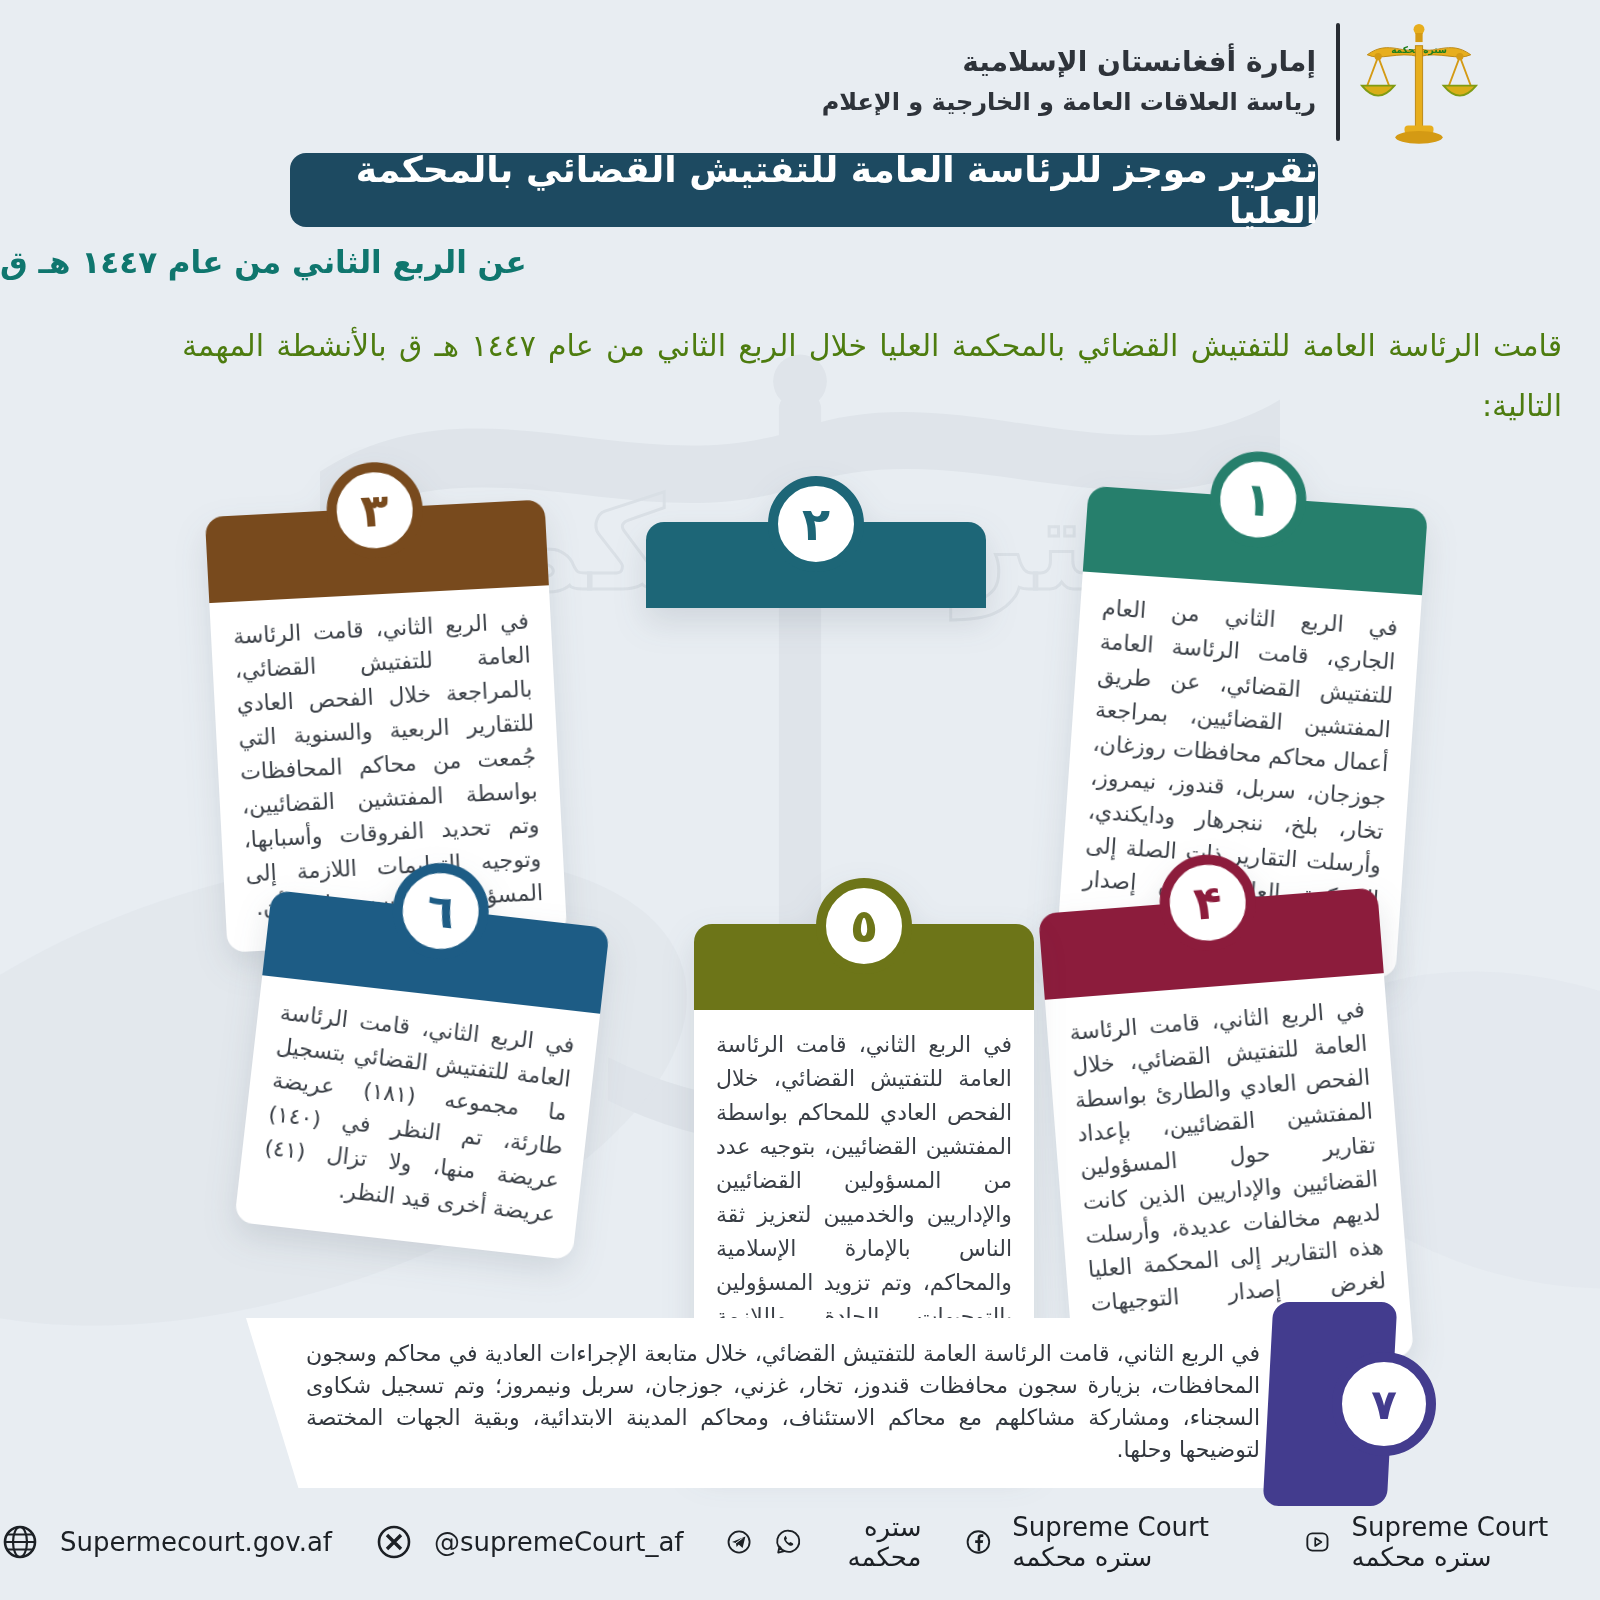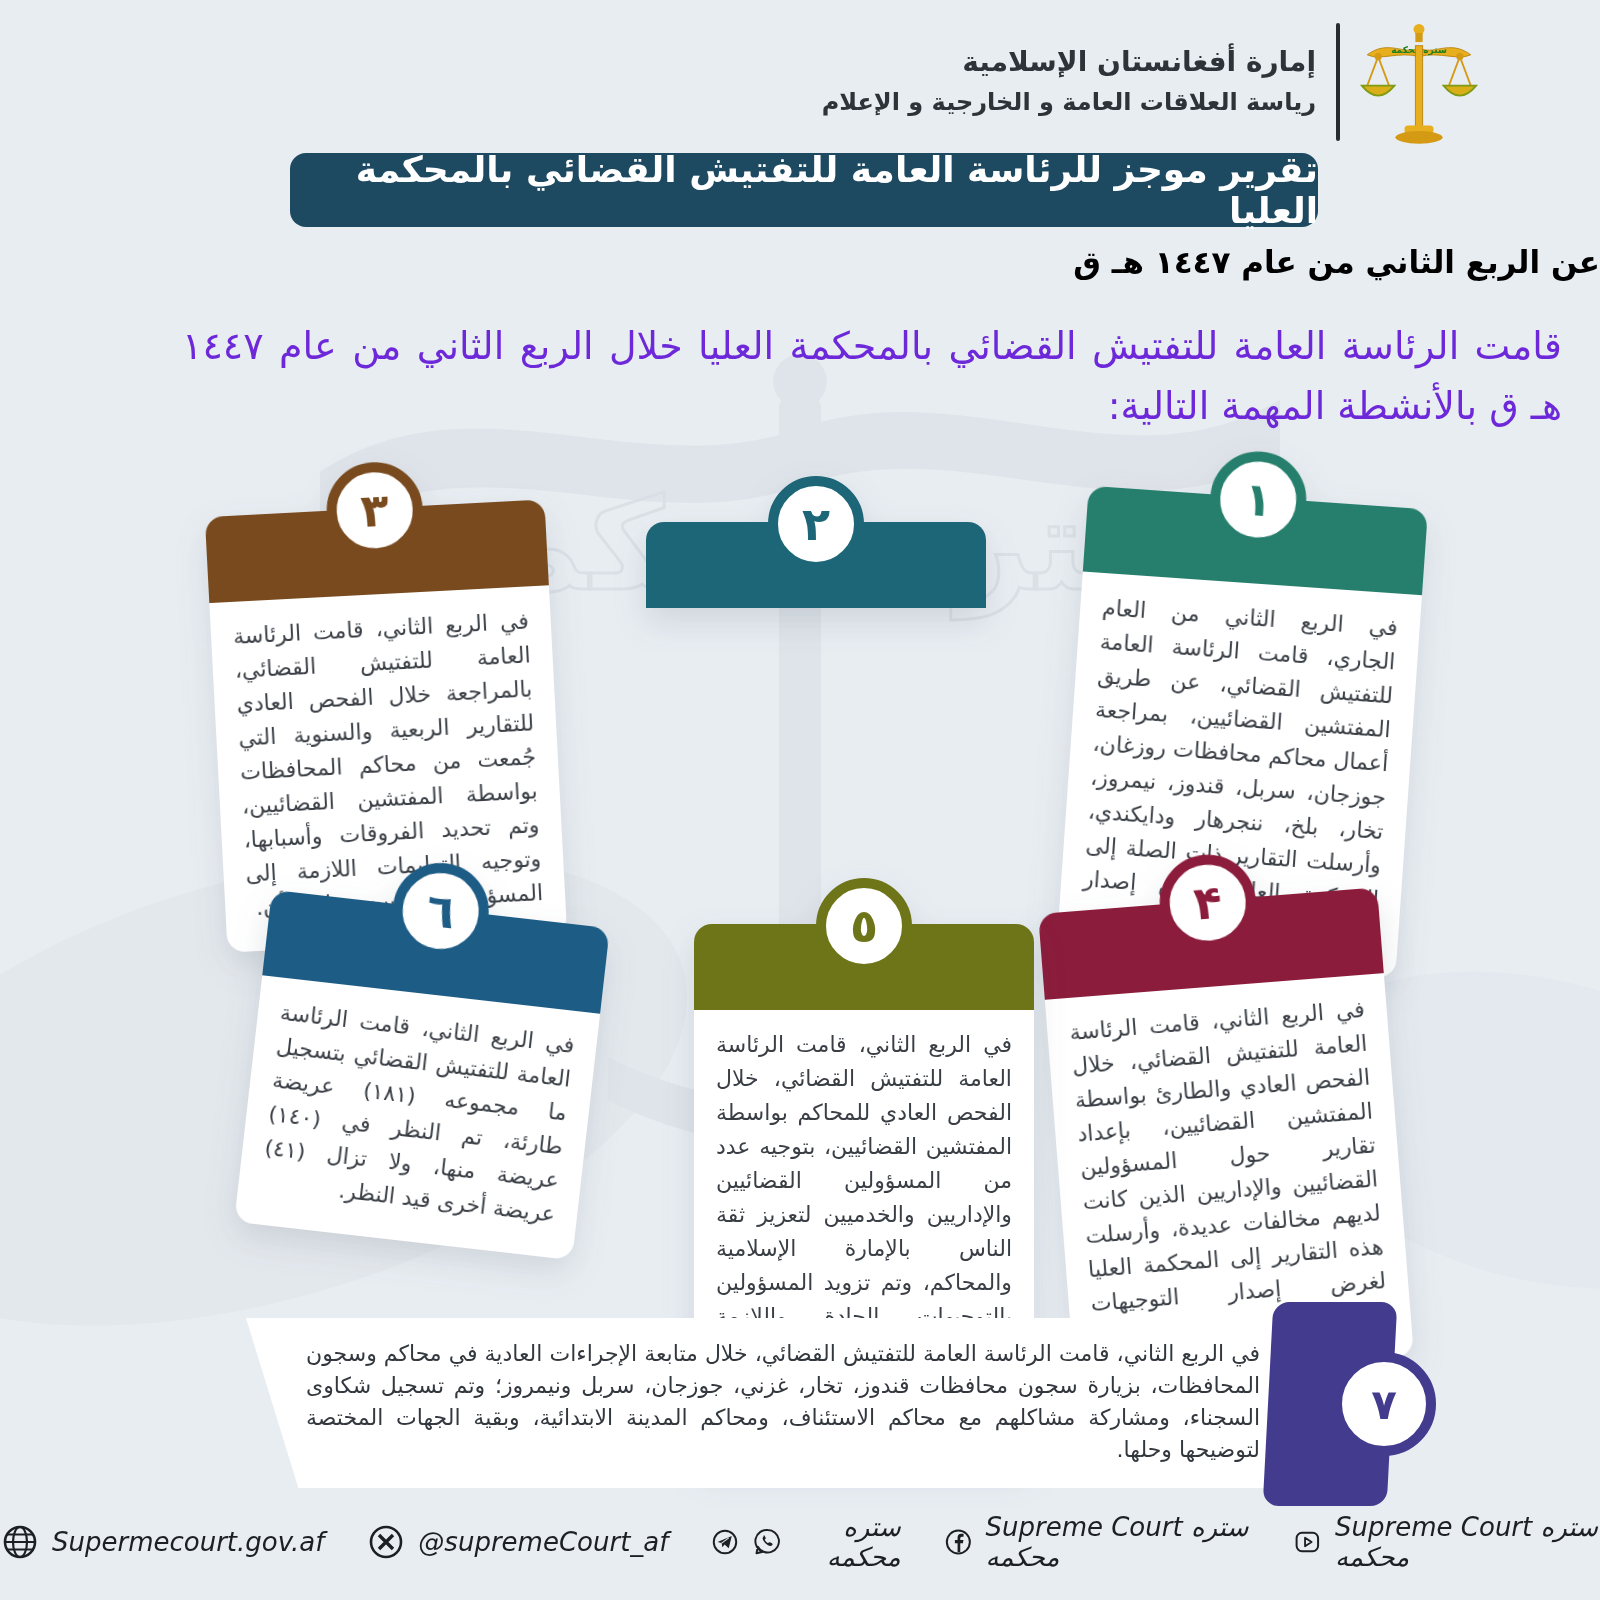--- a/index.html
+++ b/index.html
@@ -28,26 +28,26 @@
   .gov-divider{width:4px;height:118px;background:#272c33;border-radius:2px;}
   .gov-logo{width:118px;height:132px;}
 
   
   .title-banner{
     position:absolute;left:290px;top:153px;width:1028px;height:74px;z-index:3;
     background:#1d4a61;border-radius:16px;display:flex;align-items:center;justify-content:center;
   }
   .title-banner span{color:#ffffff;font-size:36px;font-weight:700;direction:rtl;}
   .subtitle{
-    position:absolute;left:0;top:244px;width:1600px;text-align:right;z-index:3;
-    color:#000000;font-size:31px;font-weight:700;direction:rtl;
+    position:absolute;left:0;top:244px;width:1600px;text-align:left;z-index:3;
+    color:#0f766e;font-size:31px;font-weight:700;direction:rtl;
   }
   .intro{
     position:absolute;right:38px;top:316px;width:1380px;z-index:3;
-    font-size:38px;line-height:60px;color:#6d28d9;font-weight:500;
+    font-size:30px;line-height:60px;color:#4d7c0f;font-weight:500;
     direction:rtl;text-align:justify;margin-left:40px;
   }
 
   
   .card{position:absolute;width:340px;z-index:2;filter:drop-shadow(0 14px 16px rgba(45,60,80,.13));}
   .card-band{height:86px;background:var(--c);border-radius:18px 18px 0 0;}
   .card-body{background:#fff;border-radius:0 0 18px 18px;padding:18px 22px 26px;}
   .card-text{font-size:22px;line-height:34px;color:#3a3f46;direction:rtl;text-align:justify;}
   .card-num{
     position:absolute;top:-46px;left:50%;transform:translateX(-50%);
@@ -76,21 +76,21 @@
     background:#fff;border:10px solid var(--c);display:flex;align-items:center;justify-content:center;
     font-size:42px;font-weight:700;color:var(--c);z-index:2;
   }
 
   
   .footer{
     position:absolute;left:0;top:1512px;width:1600px;z-index:3;
     display:flex;justify-content:center;align-items:center;gap:42px;
     font-size:26px;font-weight:500;color:#1c2025;
   }
-  .f-item{display:flex;align-items:center;gap:12px;font-style:italic;}
+  .f-item{display:flex;align-items:center;gap:20px;}
   .f-item svg{display:block;}
   .f-label{direction:ltr;unicode-bidi:plaintext;}
 </style>
 </head>
 <body>
 
 <div class="poster">
 
   <svg class="wm-scales" viewBox="0 0 1000 880" fill="#d8dee4">
     <path d="M0,150 C160,45 330,165 500,105 C670,45 840,170 1000,75 L1000,135 C840,225 670,105 500,165 C330,225 160,105 0,215 Z"></path>

